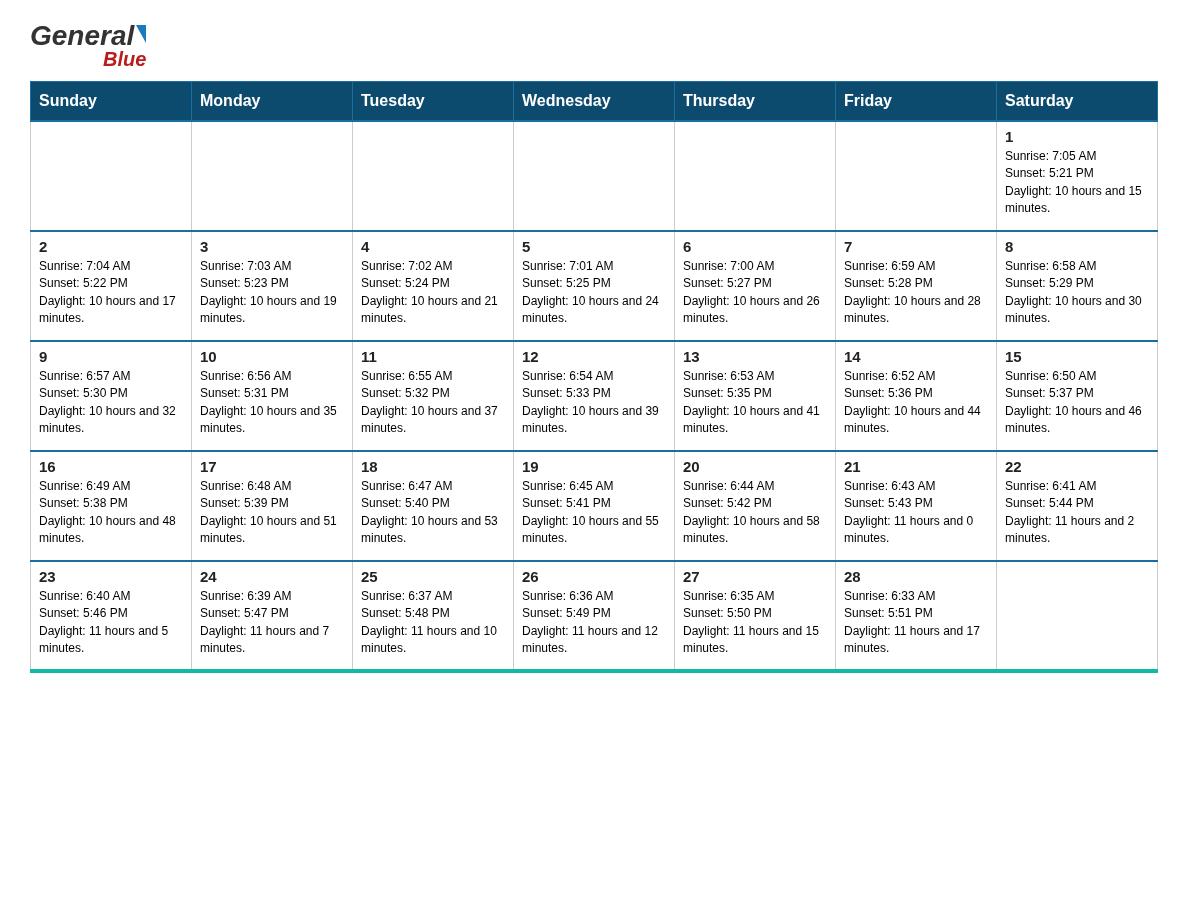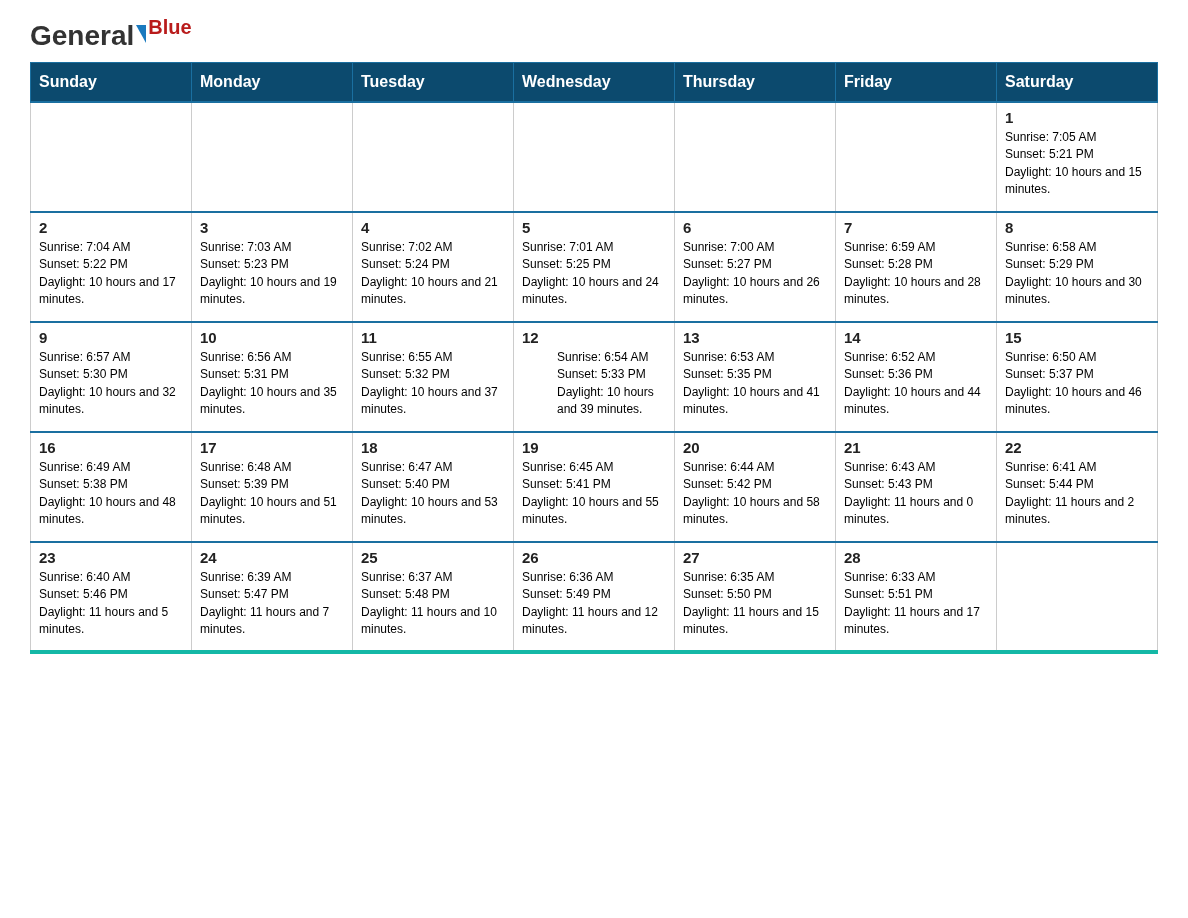--- a/index.html
+++ b/index.html
@@ -11,22 +11,23 @@
       min-height: 918px;
     }
     .header {
       display: flex;
       justify-content: space-between;
       align-items: flex-start;
       margin-bottom: 10px;
     }
     .logo {
       display: flex;
-      flex-direction: row;
-      align-items: flex-start;
+      flex-direction: column;
+      align-items: flex-end;
+      font-style: italic;
     }
     .logo-text {
       display: flex;
       align-items: center;
       font-size: 28px;
       font-weight: bold;
       color: #333;
     }
     .logo-general { color: #333; }
     .logo-triangle {
@@ -203,21 +204,21 @@
 Daylight: 10 hours and 35 minutes.</div>
         </td>
         <td>
           <span class="day-number">11</span>
           <div class="day-info" style="white-space: pre-line;">Sunrise: 6:55 AM
 Sunset: 5:32 PM
 Daylight: 10 hours and 37 minutes.</div>
         </td>
         <td>
           <span class="day-number">12</span>
-          <div class="day-info" style="white-space: pre-line; margin-left: 35px;">Sunrise: 6:54 AM
+          <div class="day-info" style="white-space: pre-line;">Sunrise: 6:54 AM
 Sunset: 5:33 PM
 Daylight: 10 hours and 39 minutes.</div>
         </td>
         <td>
           <span class="day-number">13</span>
           <div class="day-info" style="white-space: pre-line;">Sunrise: 6:53 AM
 Sunset: 5:35 PM
 Daylight: 10 hours and 41 minutes.</div>
         </td>
         <td>

